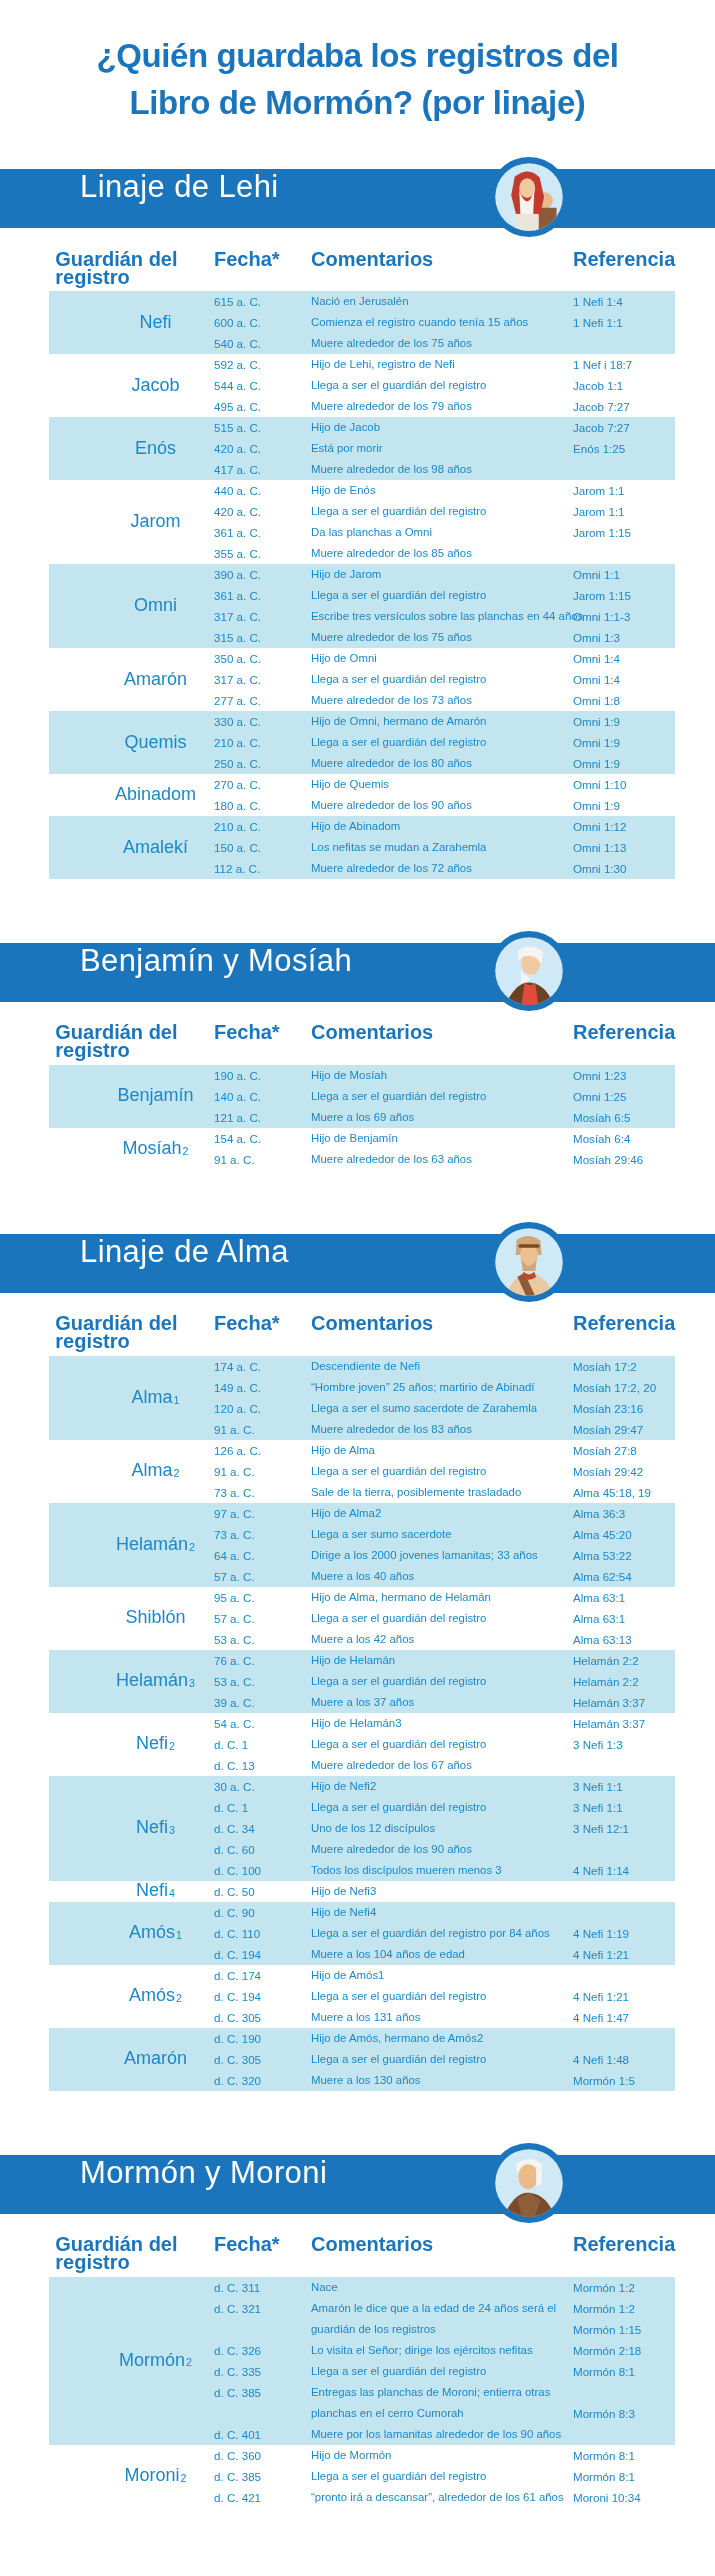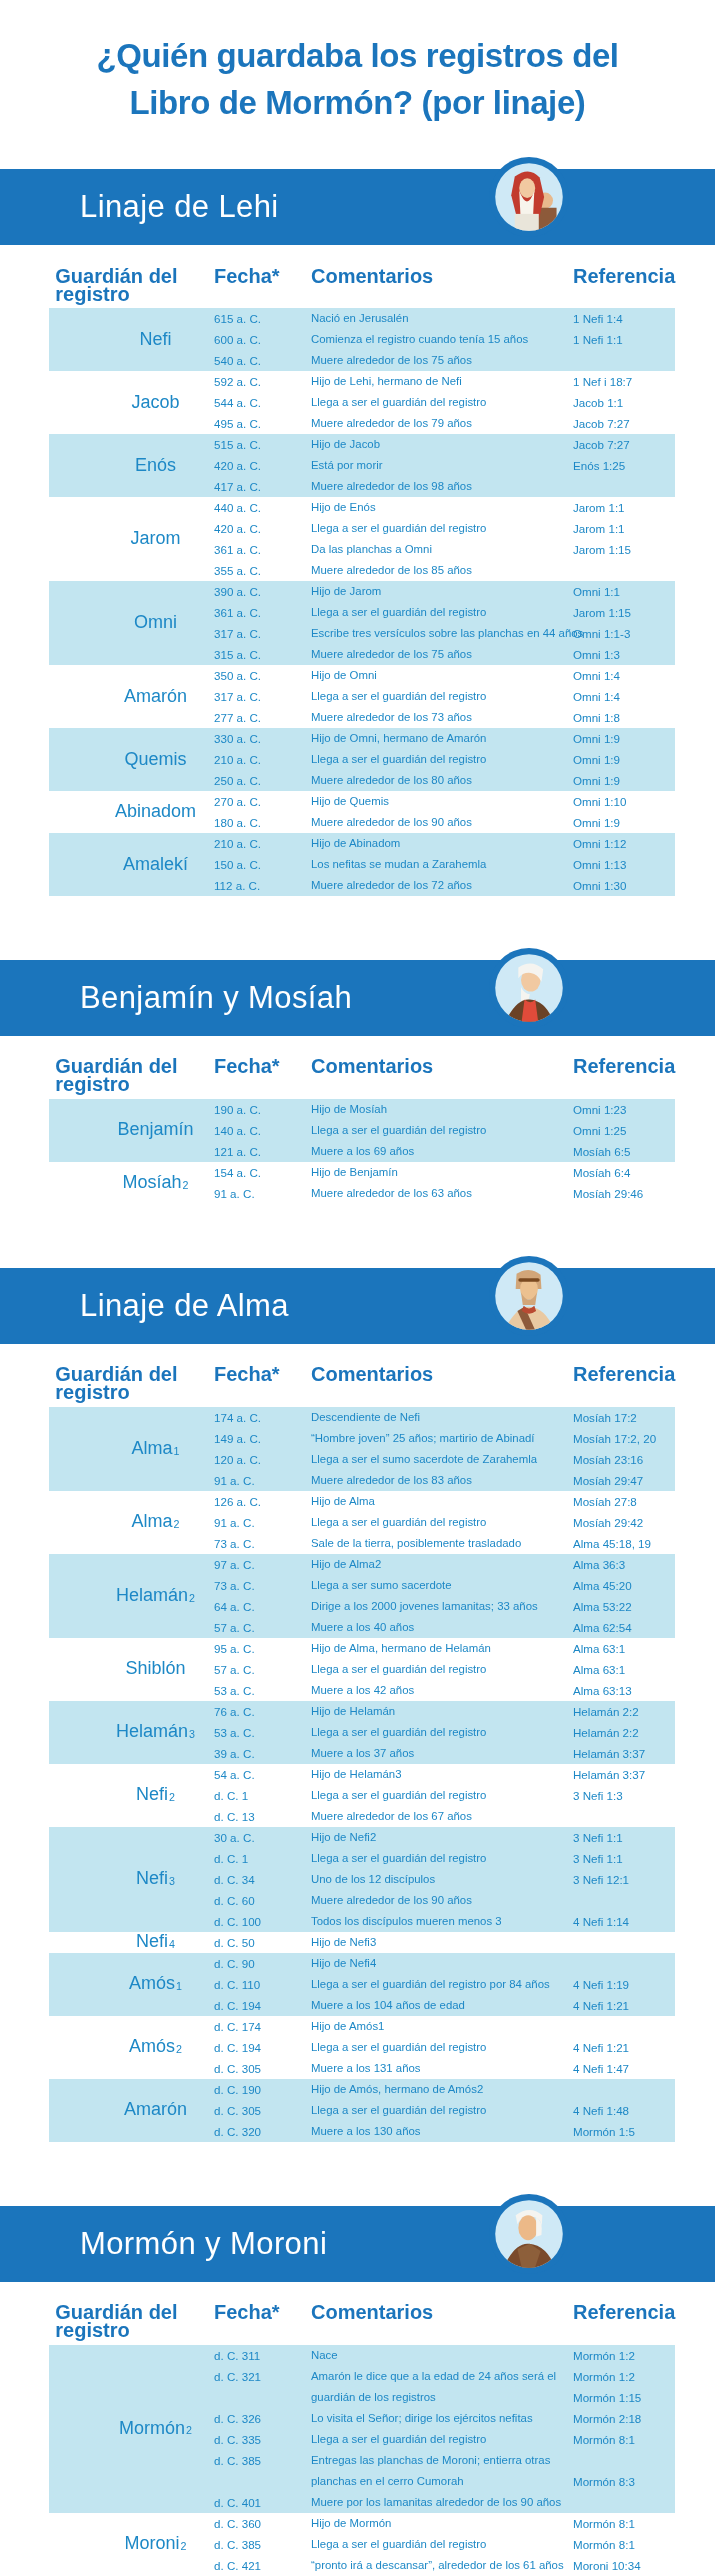--- a/index.html
+++ b/index.html
@@ -10,22 +10,22 @@
   }
   
   .page-title{
     margin:32px auto 0; text-align:center;
     font-size:33px; line-height:47px; font-weight:bold;
     color:var(--primary); letter-spacing:-0.4px;
   }
   
   .section{position:relative;}
   .bar{
-    position:relative; height:76px; background:var(--primary);
-    display:flex; align-items:center; margin-top:64px;
+    position:relative; height:59px; background:var(--primary);
+    display:flex; margin-top:64px;
   }
   .section:first-of-type .bar{margin-top:43px;}
   .bar-title{
     color:#ffffff; font-size:31px; font-weight:normal;
     padding-left:80px; letter-spacing:0.4px;
   }
   .avatar{
     position:absolute; left:489px; top:-11.6px; width:80px; height:80px;
   }
   
@@ -110,21 +110,21 @@
               <span class="cell comment">Muere alrededor de los 75 años</span>
               <span class="cell ref"></span>
             </div>
           </div>
         </div>
         <div class="gblock">
           <div class="gname">Jacob</div>
           <div class="grows">
             <div class="trow">
               <span class="cell date">592 a. C.</span>
-              <span class="cell comment">Hijo de Lehi, hermano de Nefi</span>
+              <span class="cell comment">Hijo de Lehi, registro de Nefi</span>
               <span class="cell ref">1 Nef i 18:7</span>
             </div>
             <div class="trow">
               <span class="cell date">544 a. C.</span>
               <span class="cell comment">Llega a ser el guardián del registro</span>
               <span class="cell ref">Jacob 1:1</span>
             </div>
             <div class="trow">
               <span class="cell date">495 a. C.</span>
               <span class="cell comment">Muere alrededor de los 79 años</span>

